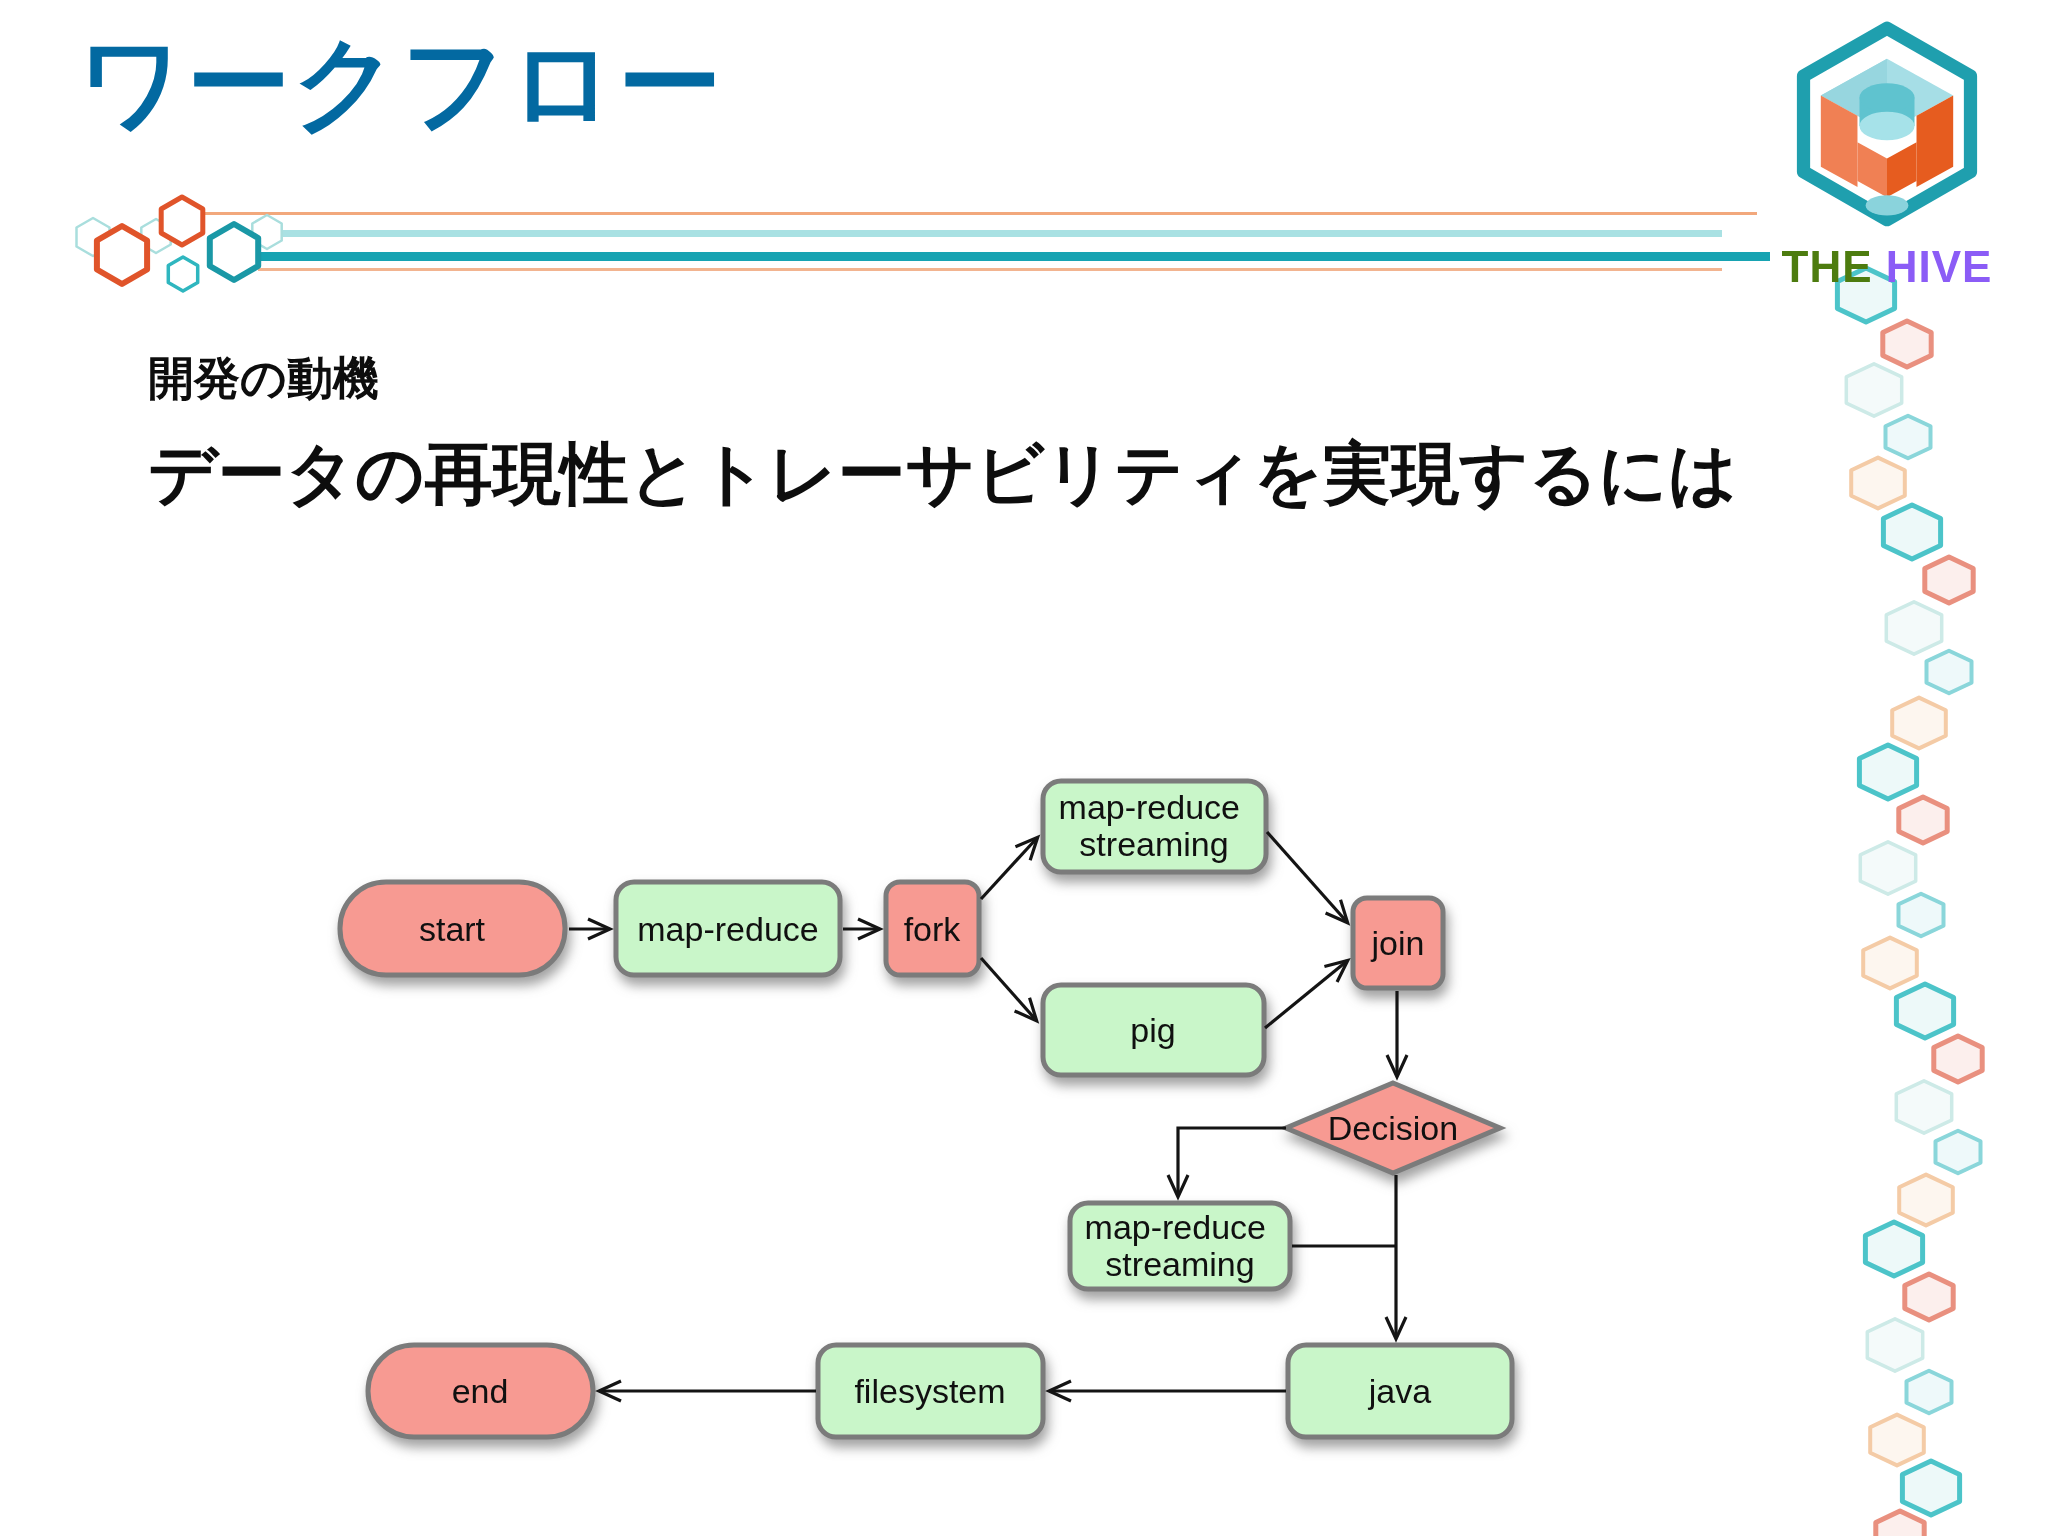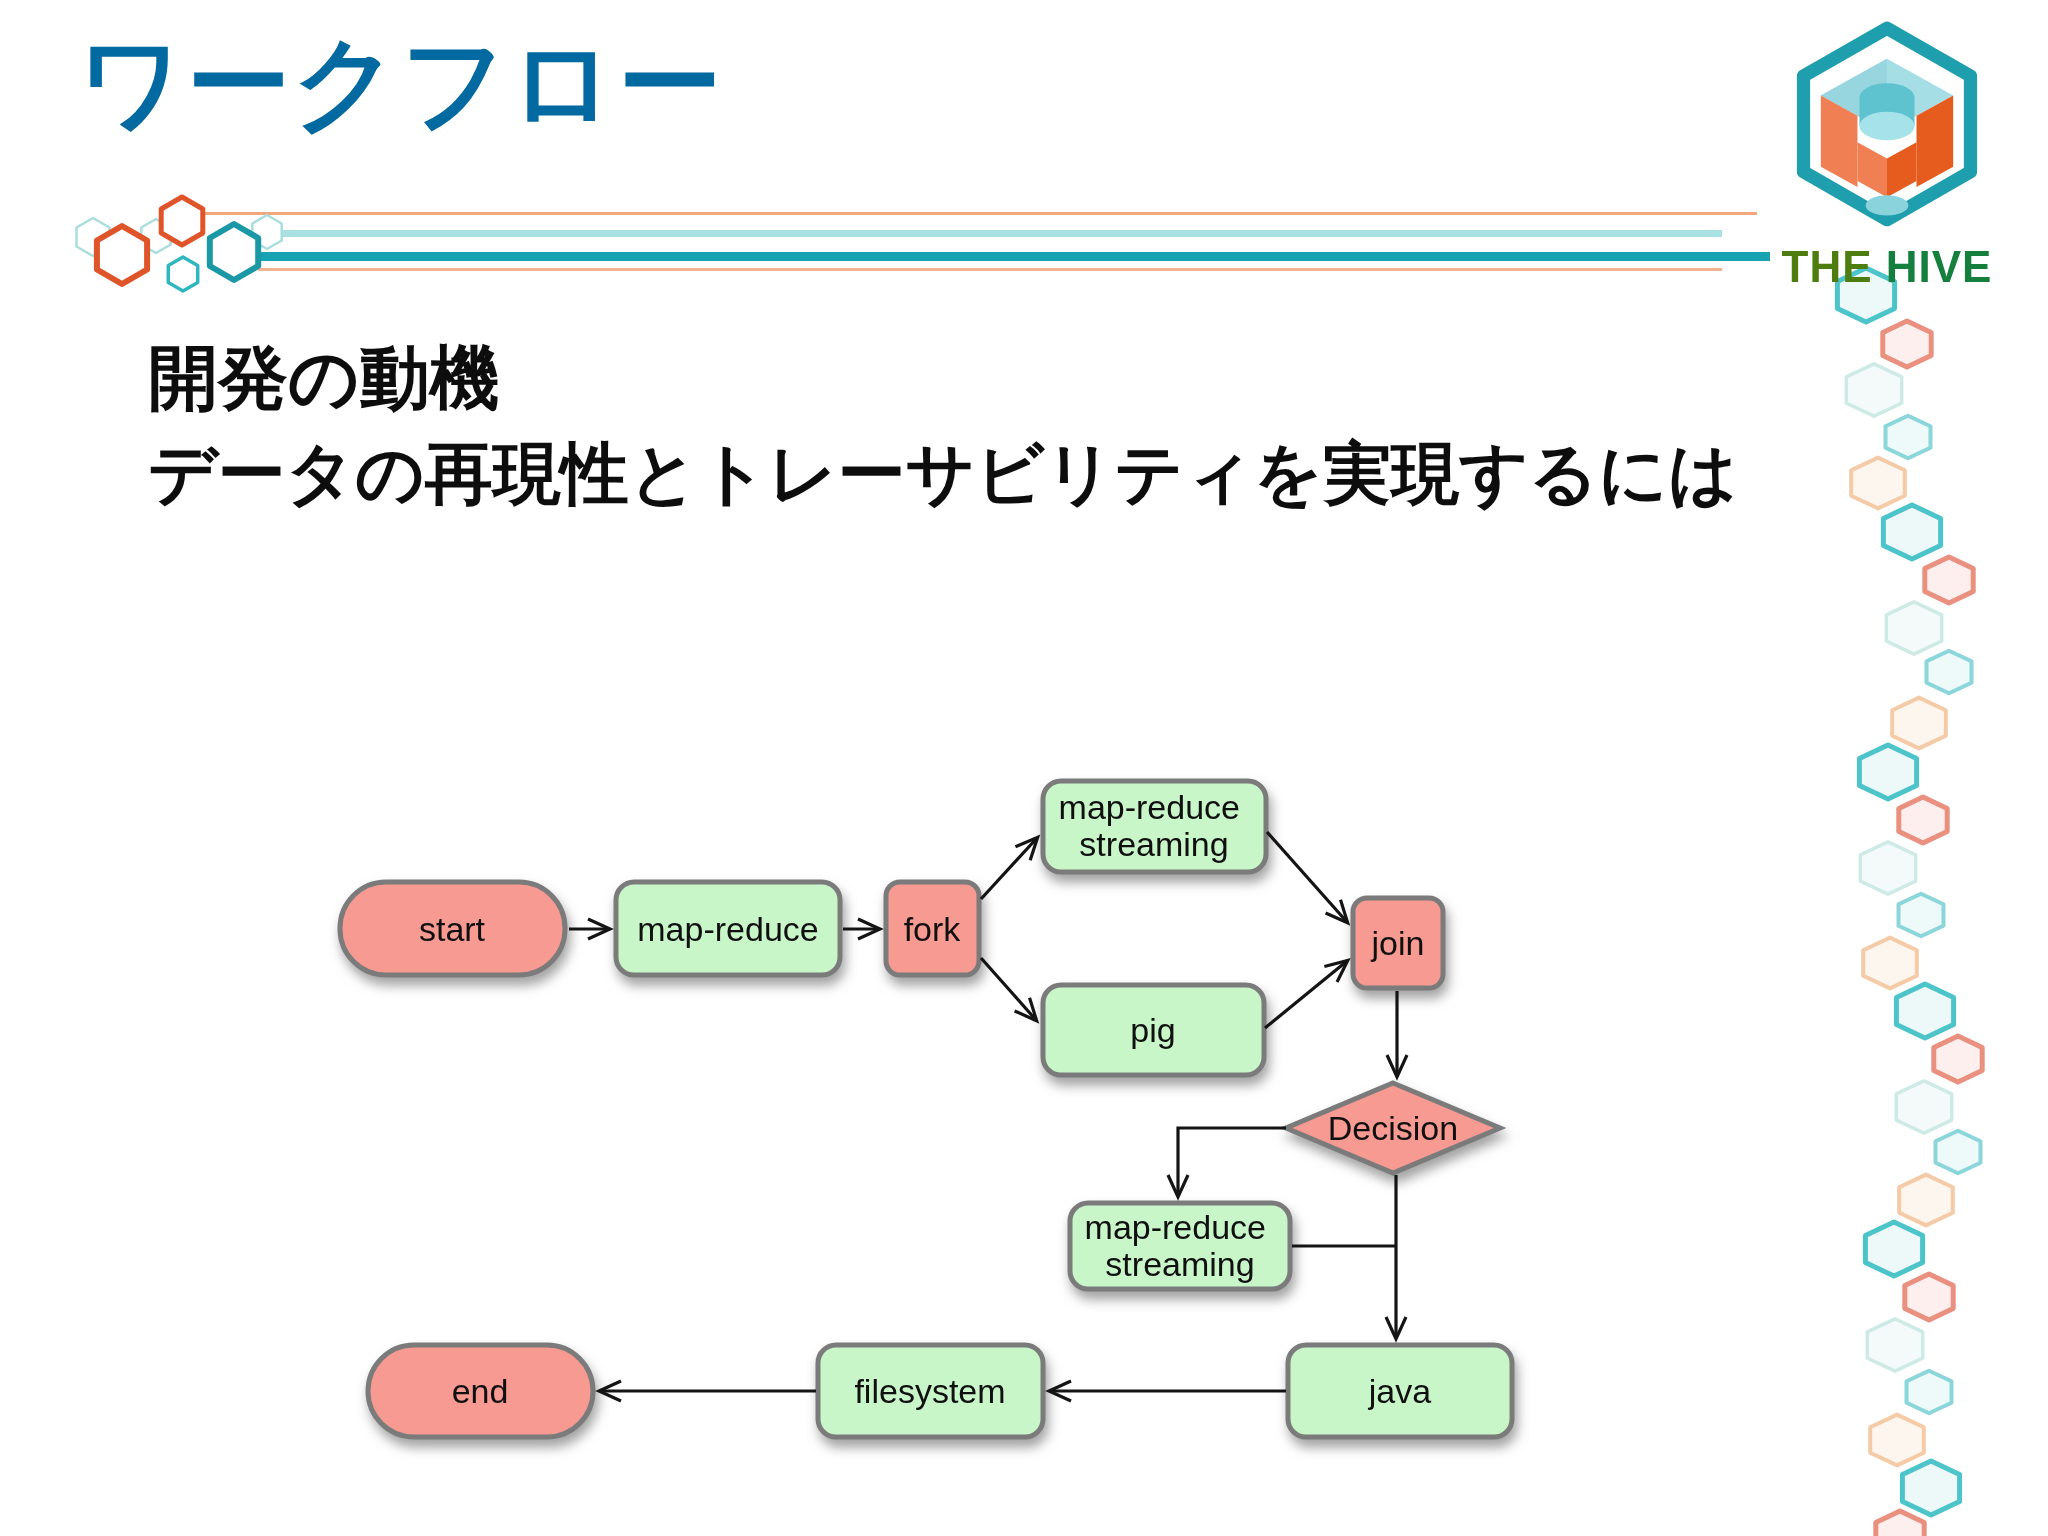--- a/index.html
+++ b/index.html
@@ -16,27 +16,27 @@
   
   .divider-line{position:absolute;}
   .dl-orange-thin-top {left:203px;top:212px;width:1554px;height:3px;background:#f2a87c;}
   .dl-teal-light      {left:281px;top:230px;width:1441px;height:7px;background:#a9e1e3;}
   .dl-teal-dark       {left:258px;top:252px;width:1512px;height:9px;background:#17a3b2;}
   .dl-orange-thin-bot {left:258px;top:268px;width:1464px;height:3px;background:#f2b490;}
   
   .deco-svg{position:absolute;left:0;top:0;pointer-events:none;}
   
   .body-text{position:absolute;left:148px;top:330px;color:#0d0d0d;white-space:nowrap;}
-  .body-heading{font-size:70px;font-weight:700;line-height:96px;}
+  .body-heading{font-size:46px;font-weight:700;line-height:96px;}
   .body-line{font-size:68px;font-weight:700;line-height:94px;}
   
   .hive-logo{position:absolute;left:1780px;top:14px;width:214px;text-align:center;}
   .logo-text{font-size:44px;font-weight:800;letter-spacing:1px;margin-top:0px;white-space:nowrap;}
   .logo-text .the{color:#4d7c0f;}
-  .logo-text .hive{color:#15803d;text-align:right;}
+  .logo-text .hive{color:#8b5cf6;text-align:right;}
   
   .flowchart-svg{position:absolute;left:0;top:0;}
   .node{filter:drop-shadow(3px 8px 6px rgba(70,70,70,0.5));}
   .node-shape{stroke:#7b7b7b;stroke-width:5px;}
   .fill-pink{fill:#f79a92;}
   .fill-green{fill:#c9f6c9;}
   .node-label{font-size:34px;fill:#101010;font-family:"Liberation Sans",sans-serif;}
   .edge{stroke:#141414;stroke-width:3.2px;fill:none;}
 </style>
 </head>

